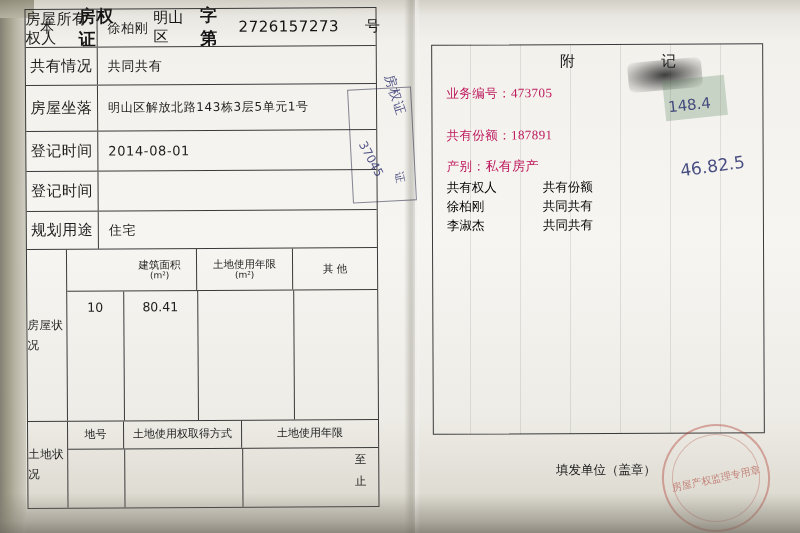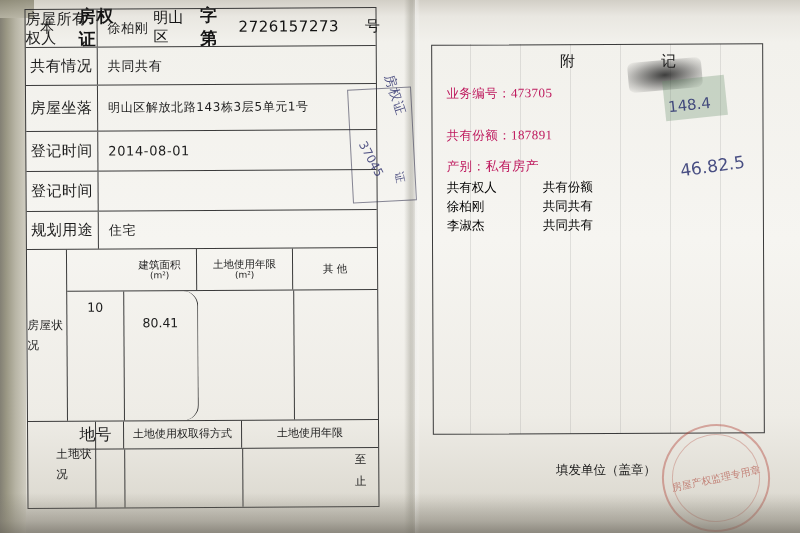--- a/index.html
+++ b/index.html
@@ -236,32 +236,32 @@
         </div>
         <div class="sub-head" style="position:absolute;left:130px;width:96px;top:0;bottom:0;border-right:1.1px solid #3a3a3a;flex-direction:column;">
           <span>土地使用年限</span>
           <span style="font-size:9px;">(m²)</span>
         </div>
         <div class="sub-head" style="position:absolute;left:226px;right:0;top:0;bottom:0;">其  他</div>
       </div>
 
       <div style="position:absolute;left:40px;right:0;top:42px;bottom:0;">
         <div style="position:absolute;left:0;width:56px;top:0;bottom:0;border-right:1.1px solid #3a3a3a;display:flex;align-items:flex-start;justify-content:center;padding-top:8px;font-size:12.5px;">10</div>
-        <div style="position:absolute;left:56px;width:74px;top:0;bottom:0;border-right:1.1px solid #3a3a3a;display:flex;align-items:flex-start;justify-content:center;padding-top:24px;font-size:12.5px;border-radius:15px;">80.41</div>
+        <div style="position:absolute;left:56px;width:74px;top:0;bottom:0;border-right:1.1px solid #3a3a3a;display:flex;align-items:flex-start;justify-content:center;padding-top:8px;font-size:12.5px;">80.41</div>
         <div style="position:absolute;left:130px;width:96px;top:0;bottom:0;border-right:1.1px solid #3a3a3a;"></div>
         <div style="position:absolute;left:226px;right:0;top:0;bottom:0;"></div>
       </div>
     </div>
 
     <div class="row" style="top:412px;bottom:0;height:auto;border-bottom:none;">
-      <div class="lbl" style="width:40px;font-size:11.5px;flex-direction:column;line-height:1.7;margin-left:28px;">
+      <div class="lbl" style="width:40px;font-size:11.5px;flex-direction:column;line-height:1.7;">
         <span>土地状况</span>
       </div>
       <div style="position:absolute;left:40px;right:0;top:0;height:28px;border-bottom:1.1px solid #3a3a3a;box-sizing:border-box;">
-        <div class="sub-head" style="position:absolute;left:0;width:56px;top:0;bottom:0;border-right:1.1px solid #3a3a3a;font-size:16px;">地号</div>
+        <div class="sub-head" style="position:absolute;left:0;width:56px;top:0;bottom:0;border-right:1.1px solid #3a3a3a;font-size:11px;">地号</div>
         <div class="sub-head" style="position:absolute;left:174px;right:0;top:0;bottom:0;font-size:11px;">土地使用年限</div>
         <div class="sub-head" style="position:absolute;left:56px;width:118px;top:0;bottom:0;border-right:1.1px solid #3a3a3a;font-size:11px;">土地使用权取得方式</div>
       </div>
       <div style="position:absolute;left:40px;right:0;top:28px;bottom:0;">
         <div style="position:absolute;left:0;width:56px;top:0;bottom:0;border-right:1.1px solid #3a3a3a;"></div>
         <div style="position:absolute;left:56px;width:118px;top:0;bottom:0;border-right:1.1px solid #3a3a3a;"></div>
         <div style="position:absolute;left:174px;right:0;top:0;bottom:0;">
           <div style="position:absolute;right:12px;top:4px;font-size:11.5px;">至</div>
           <div style="position:absolute;right:12px;top:26px;font-size:11.5px;">止</div>
         </div>

